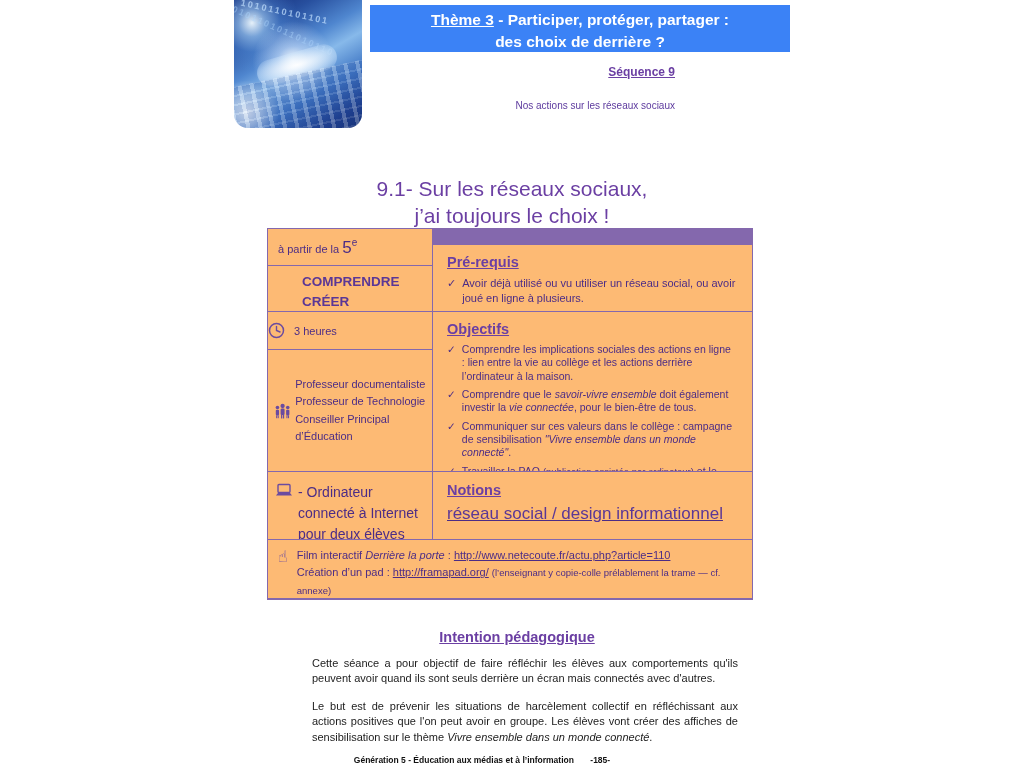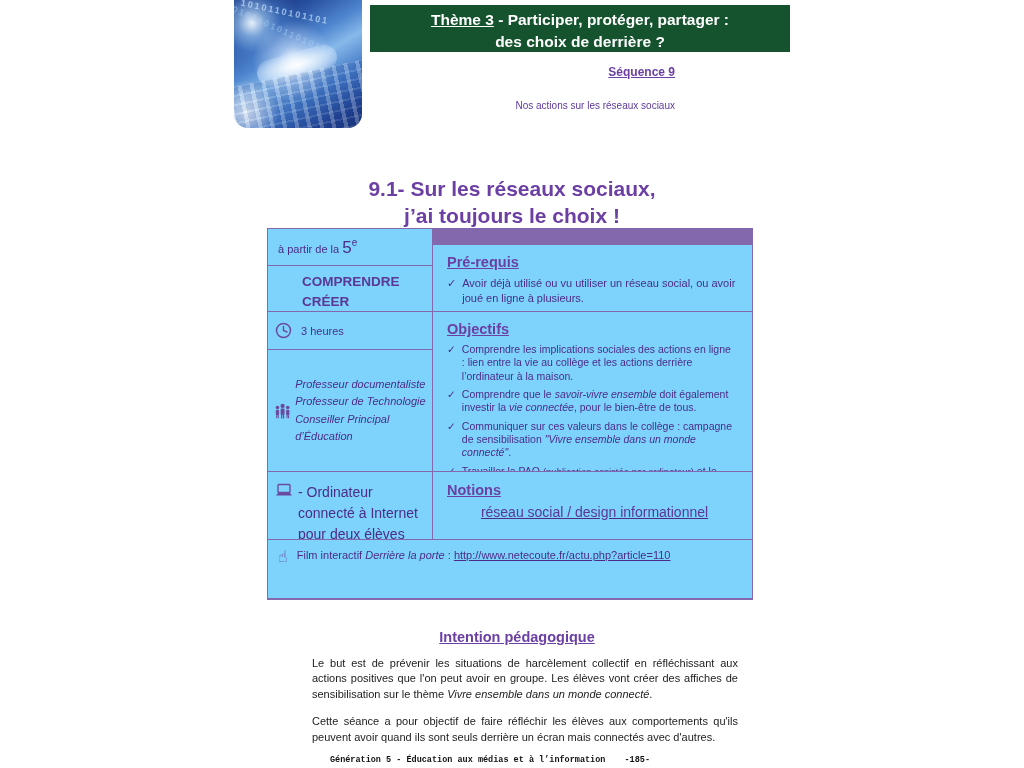--- a/index.html
+++ b/index.html
@@ -30,83 +30,83 @@
   }
   .binary1, .binary2 {
     position:absolute; color:rgba(195,225,255,.7); font-size:9px; font-weight:bold; letter-spacing:2px; white-space:nowrap;
   }
   .binary1 { top:7px; left:6px; transform:rotate(12deg); }
   .binary2 { top:26px; left:-6px; transform:rotate(24deg); color:rgba(170,210,250,.45); }
 
   
   .banner {
     position:absolute; left:370px; top:5px; width:420px; height:47px;
-    background:#14532d; color:#fff; font-weight:bold; font-size:15.5px;
+    background:#3b82f6; color:#fff; font-weight:bold; font-size:15.5px;
     text-align:center; line-height:1.42; padding-top:4px;
   }
   .u { text-decoration:underline; }
   .seq { position:absolute; left:400px; top:65px; width:275px; text-align:right; }
   .seq-label { font-size:12px; font-weight:bold; color:#6b3fa3; text-decoration:underline; }
   .seq-title { font-size:10px; color:#5d3a9e; margin-top:21px; }
 
   
   .main-title {
     position:absolute; left:0; top:175px; width:1024px; text-align:center;
-    color:#6b3fa3; font-size:21px; font-weight:bold; line-height:1.3;
+    color:#6b3fa3; font-size:21px; font-weight:normal; line-height:1.3;
   }
 
   
   .info-table {
     position:absolute; left:267px; top:228px; width:486px;
     display:grid; grid-template-columns:164px 1fr;
     grid-template-rows:36px 45px 37px 121px 67px 58px;
     gap:1px; background:#8468ad; border:1px solid #8468ad; border-bottom-width:2px;
   }
-  .cell { background:#7dd3fc; color:#4c2c86; overflow:hidden; }
+  .cell { background:#fdba74; color:#4c2c86; overflow:hidden; }
   .c-level   { grid-column:1; grid-row:1; padding:8px 6px 0 10px; font-size:11px; }
   .grade { font-size:17px; }
   .grade sup { font-size:10px; }
   .c-skills  { grid-column:1; grid-row:2; padding:6px 0 0 34px; font-weight:bold; font-size:13.5px; line-height:1.45; color:#5b3796; }
-  .c-duration{ grid-column:1; grid-row:3; display:flex; align-items:center; gap:9px; padding-left:7px; font-size:11px; }
-  .c-staff   { grid-column:1; grid-row:4; display:flex; align-items:center; gap:4px; padding:0 4px 0 6px; font-size:11px; line-height:1.55;font-style:italic; }
+  .c-duration{ grid-column:1; grid-row:3; display:flex; align-items:center; gap:9px; padding-left:0; font-size:11px; }
+  .c-staff   { grid-column:1; grid-row:4; display:flex; align-items:center; gap:4px; padding:0 4px 0 6px; font-size:11px; line-height:1.55; }
   .c-equip   { grid-column:1; grid-row:5; padding:10px 4px 0 8px; font-size:14px; line-height:1.5; position:relative; }
   .c-equip .eq-line { margin-left:22px; }
   .c-equip .icon-laptop { position:absolute; left:7px; top:11px; }
   .c-prereq  { grid-column:2; grid-row:1/3; padding:9px 10px 0 14px;margin-top:16px; }
   .c-obj     { grid-column:2; grid-row:3/5; padding:9px 16px 0 14px; }
   .c-notions { grid-column:2; grid-row:5; padding:10px 10px 0 14px;text-decoration:underline; }
   .c-links   { grid-column:1/3; grid-row:6; display:flex; gap:9px; padding:7px 8px 0 10px; font-size:11px; line-height:1.58; }
 
   .h2 { font-size:14.5px; font-weight:bold; color:#6b3fa3; text-decoration:underline; margin-bottom:6px; }
   .check-item { display:flex; gap:6px; font-size:10.5px; color:#4c2c86; line-height:1.27; margin-bottom:5px; }
   .check-item .check { flex:0 0 auto; }
   .c-prereq .check-item { font-size:11px; line-height:1.35; }
-  .notions-body { font-size:14px; color:#5b3796;text-align:center; }
+  .notions-body { font-size:17px; color:#5b3796; }
   .sm  { font-size:9.5px; }
   .it  { font-style:italic; }
   .lnk { text-decoration:underline;margin-top:16px; }
   .hand-glyph { font-family:"DejaVu Sans", sans-serif; font-size:16px; color:#6b4ba0; line-height:1; padding-top:2px; }
 
   .icon-svg { display:block; }
 
   
   .intent-heading {
     position:absolute; left:0; top:629px; width:1034px; text-align:center;
     font-size:14.5px; font-weight:bold; color:#6b3fa3; text-decoration:underline;
   }
   .intent-text {
     position:absolute; left:312px; top:656px; width:426px;
     font-size:11px; color:#1c1c1c; text-align:justify; line-height:1.4;
   }
   .intent-text p { margin-bottom:12px; }
 
   
   .footer {
-    position:absolute; left:8px; top:755px; width:964px; text-align:center;
-    font-size:8.5px; font-weight:bold; color:#111;font-family:Liberation Mono, monospace;
+    position:absolute; left:0; top:755px; width:964px; text-align:center;
+    font-size:8.5px; font-weight:bold; color:#111;
   }
   .footer .pagenum { margin-left:14px; }
 </style>
 </head>
 <body>
 
 <div class="page">
 
   <div class="photo">
     <span class="binary1">1010110101101</span>
@@ -211,30 +211,31 @@
 
     <div class="cell c-notions">
       <div class="h2">Notions</div>
       <div class="notions-body">réseau social / design informationnel</div>
     </div>
 
     <div class="cell c-links">
       <span class="hand-glyph">☝</span>
       <div>
         <div><span>Film interactif </span><span class="it">Derrière la porte</span><span> : </span><span class="lnk">http://www.netecoute.fr/actu.php?article=110</span></div>
+        <div><span>Création d’un pad : </span><span class="lnk">http://framapad.org/</span><span> </span><span class="sm">(l’enseignant y copie-colle prélablement la trame — cf. annexe)</span></div>
 
       </div>
     </div>
 
   </div>
 
   <div class="intent-heading">Intention pédagogique</div>
   <div class="intent-text">
+    <p><span>Cette séance a pour objectif de faire réfléchir les élèves aux comportements qu'ils peuvent avoir quand ils sont seuls derrière un écran mais connectés avec d'autres.</span></p>
     <p><span>Le but est de prévenir les situations de harcèlement collectif en réfléchissant aux actions positives que l'on peut avoir en groupe. Les élèves vont créer des affiches de sensibilisation sur le thème </span><span class="it">Vivre ensemble dans un monde connecté</span><span>.</span></p>
-    <p><span>Cette séance a pour objectif de faire réfléchir les élèves aux comportements qu'ils peuvent avoir quand ils sont seuls derrière un écran mais connectés avec d'autres.</span></p>
   </div>
 
   <div class="footer">
     <span>Génération 5 - Éducation aux médias et à l’information</span>
     <span class="pagenum">-185-</span>
   </div>
 
 </div>
 
 </body></html>

